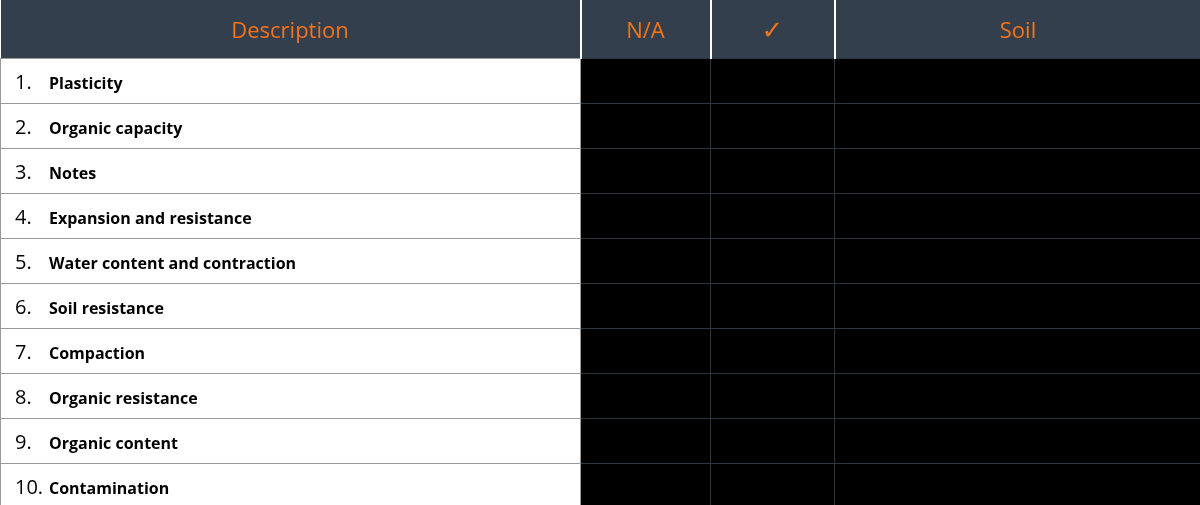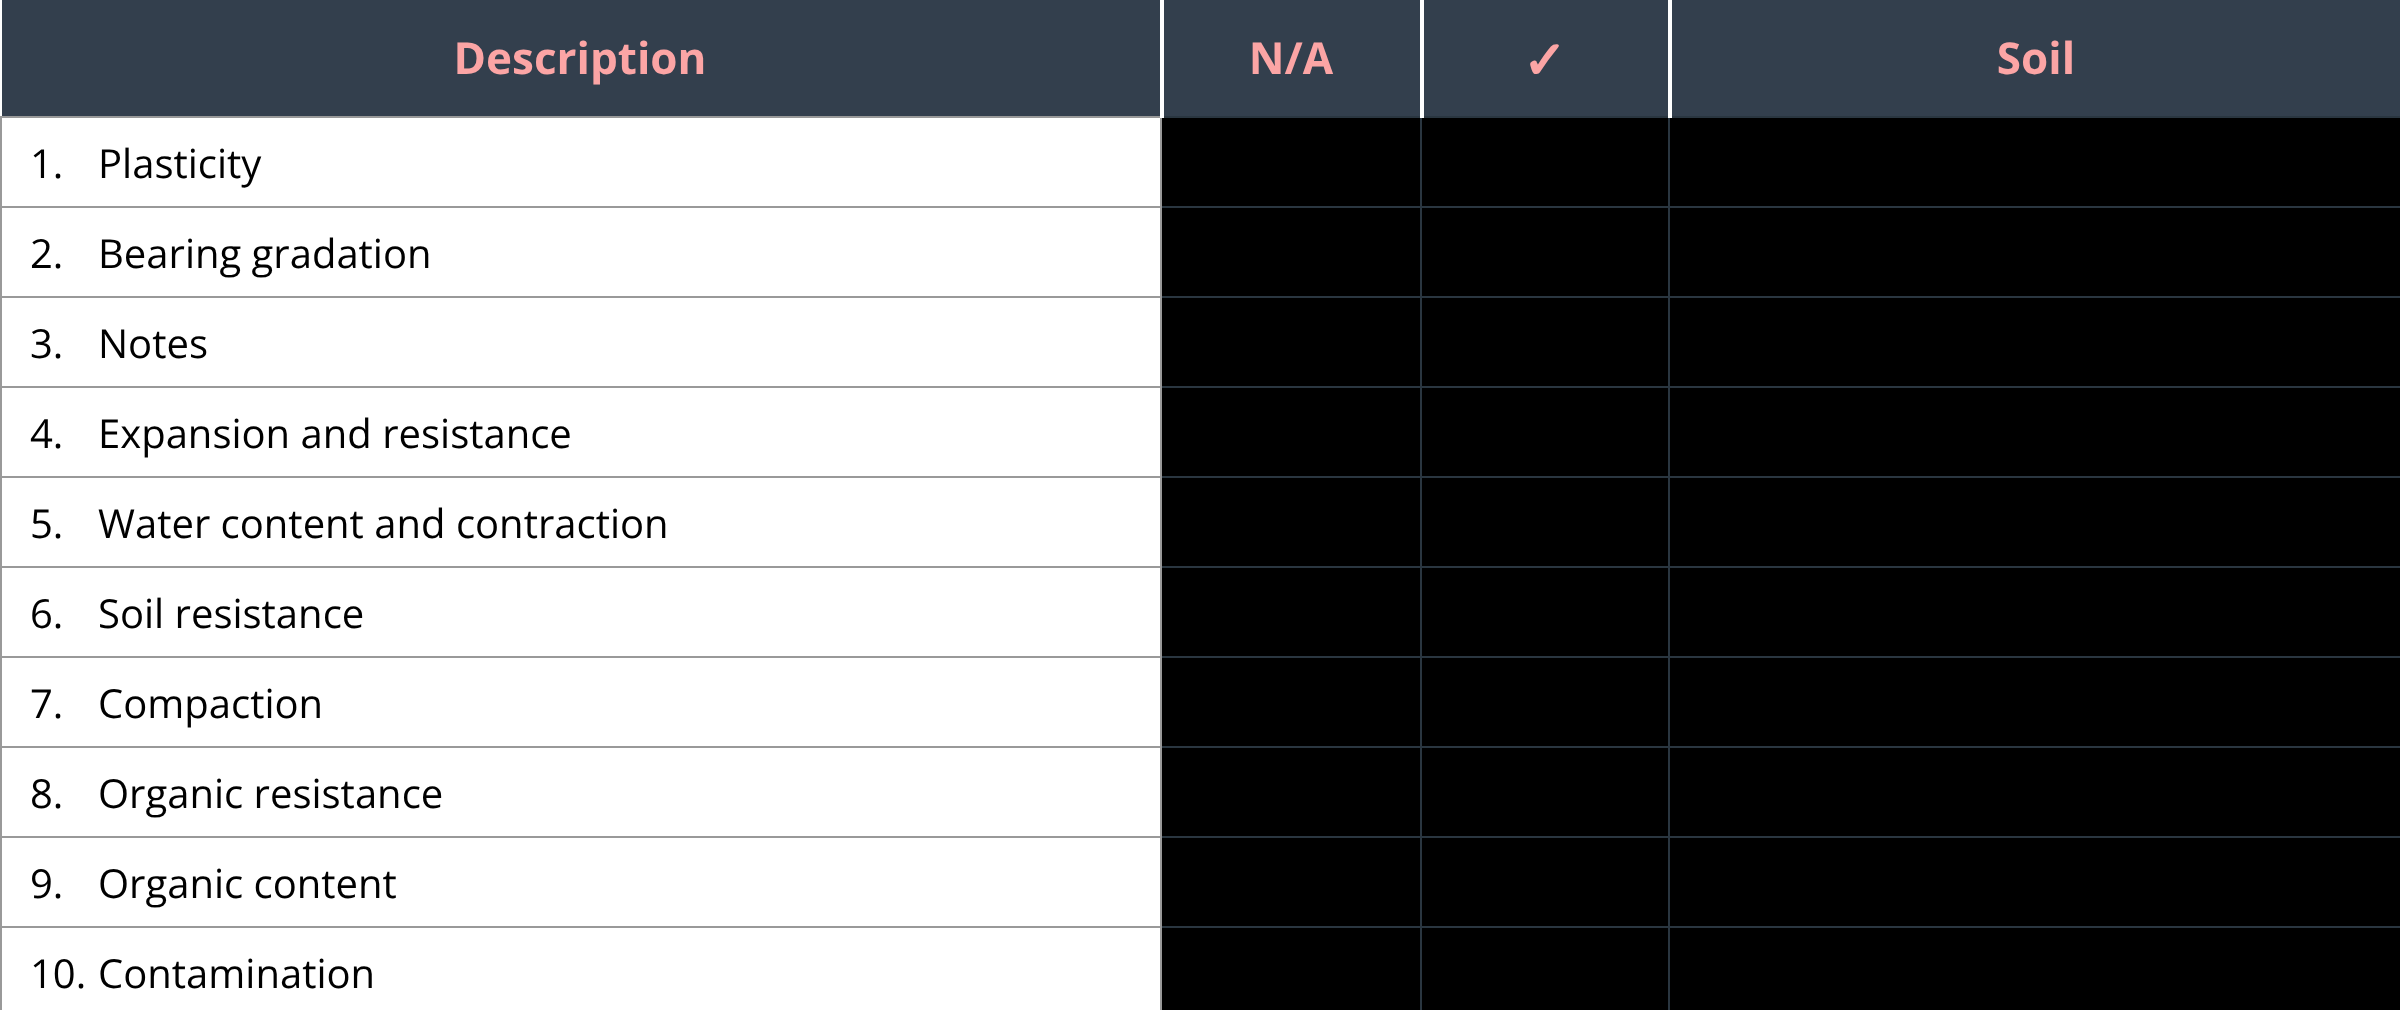--- a/index.html
+++ b/index.html
@@ -13,22 +13,22 @@
       height: 505px;
       background: #fff;
     }
     table {
       width: 100%;
       border-collapse: collapse;
       table-layout: fixed;
     }
     thead th {
       background: #333f4d;
-      color: #fca5a5;
-      font-weight: 700;
+      color: #f97316;
+      font-weight: 400;
       font-size: 22px;
       padding: 11px 8px;
       text-align: center;
       border-left: 2px solid #fff;
       margin-top: 41px;
     }
     thead th:first-child {
       border-left: none;
     }
     thead th.check-col {
@@ -51,23 +51,23 @@
       display: flex;
       align-items: baseline;
     }
     .row-num {
       font-size: 20px;
       color: #000;
       min-width: 34px;
       text-align: left;
     }
     .row-label {
-      font-size: 20px;
+      font-size: 16px;
       color: #000;
-      font-weight: 400;
+      font-weight: 700;
     }
     col.col-desc { width: 580px; }
     col.col-na { width: 130px; }
     col.col-check { width: 124px; }
     col.col-notes { width: 366px; }
   </style>
 </head>
 <body>
 
 <table>
@@ -94,21 +94,21 @@
         </div>
       </td>
       <td class="black-cell"></td>
       <td class="black-cell"></td>
       <td class="black-cell"></td>
     </tr>
     <tr>
       <td class="desc-cell">
         <div class="row-content">
           <span class="row-num">2.</span>
-          <span class="row-label">Bearing gradation</span>
+          <span class="row-label">Organic capacity</span>
         </div>
       </td>
       <td class="black-cell"></td>
       <td class="black-cell"></td>
       <td class="black-cell"></td>
     </tr>
     <tr>
       <td class="desc-cell">
         <div class="row-content">
           <span class="row-num">3.</span>

